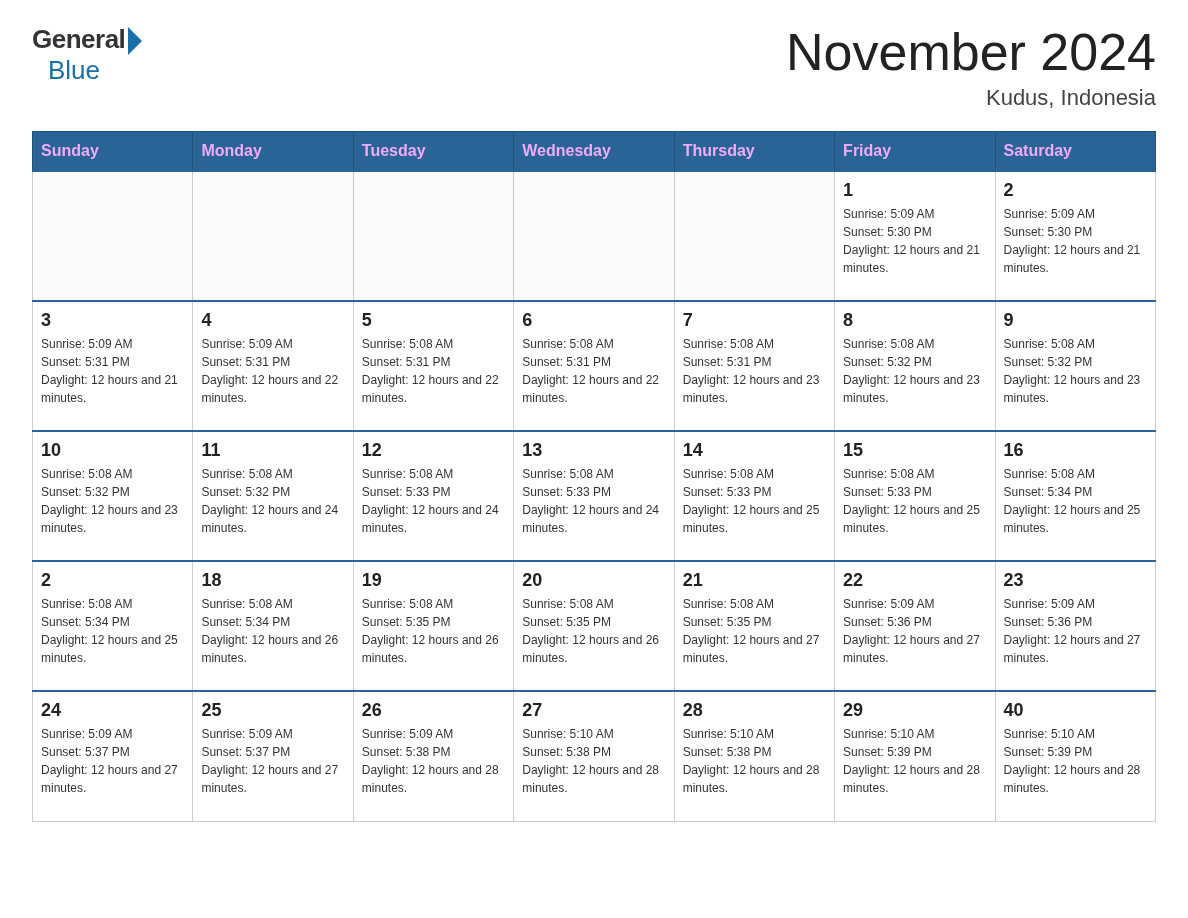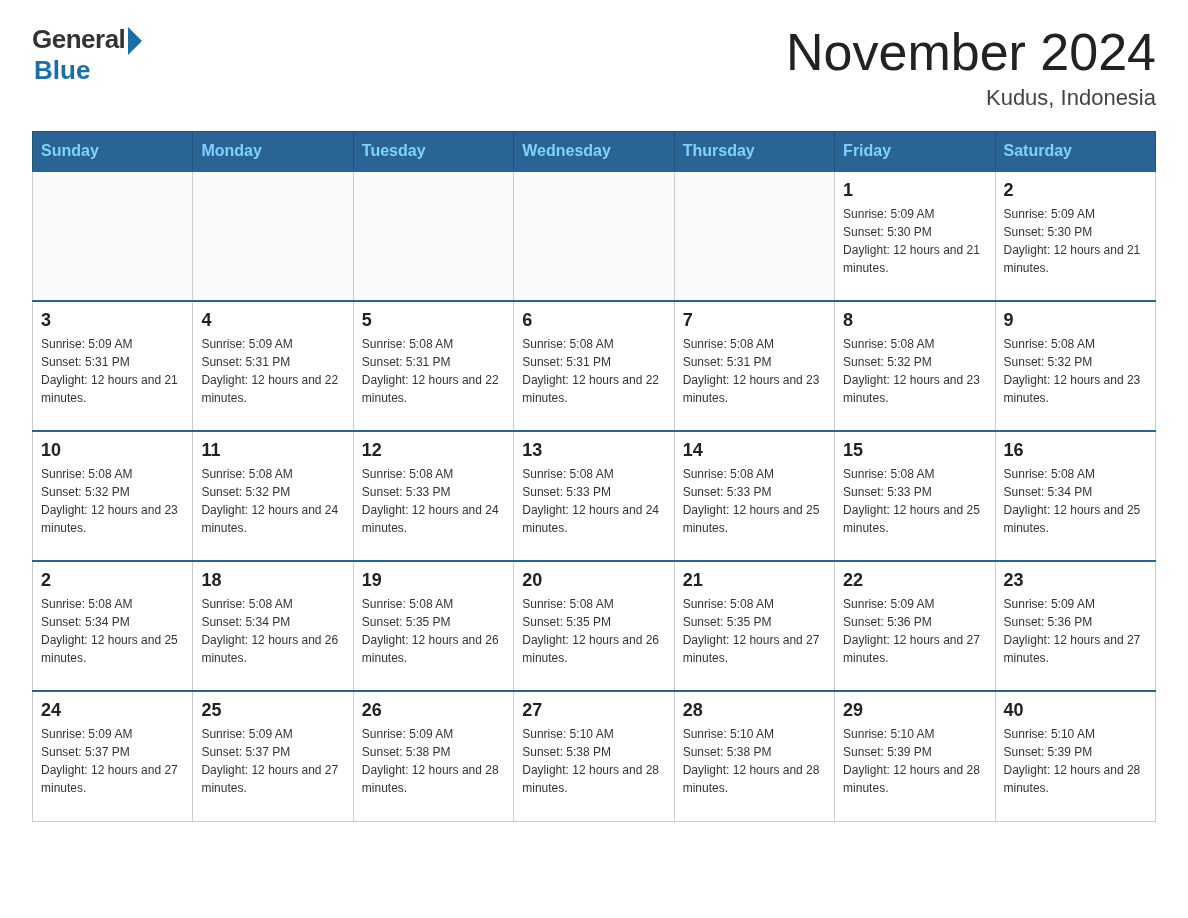--- a/index.html
+++ b/index.html
@@ -35,23 +35,23 @@
       width: 0;
       height: 0;
       border-left: 14px solid #1a6fa8;
       border-top: 14px solid transparent;
       border-bottom: 14px solid transparent;
       margin-left: 3px;
       margin-top: 2px;
     }
     .logo-blue {
       font-size: 26px;
-      font-weight: bold;
+      font-weight: normal;
       color: #1a6fa8;
-      margin-left: 2px;
+      margin-left: 16px;
     }
     .title-block {
       text-align: right;
     }
     .main-title {
       font-size: 52px;
       font-weight: normal;
       color: #222;
       line-height: 1.1;
       text-align: center;
@@ -61,21 +61,21 @@
       color: #444;
       margin-top: 4px;
     }
     .calendar {
       width: 100%;
       border-collapse: collapse;
       border: 1px solid #aaa;
     }
     .calendar th {
       background-color: #2a6496;
-      color: #7dd3fc;
+      color: #f0abfc;
       padding: 10px 8px;
       font-size: 16px;
       font-weight: bold;
       border: 1px solid #1e5276;
       text-align: left;
     }
     .calendar td {
       vertical-align: top;
       padding: 8px 8px 10px 8px;
       border: 1px solid #ccc;

